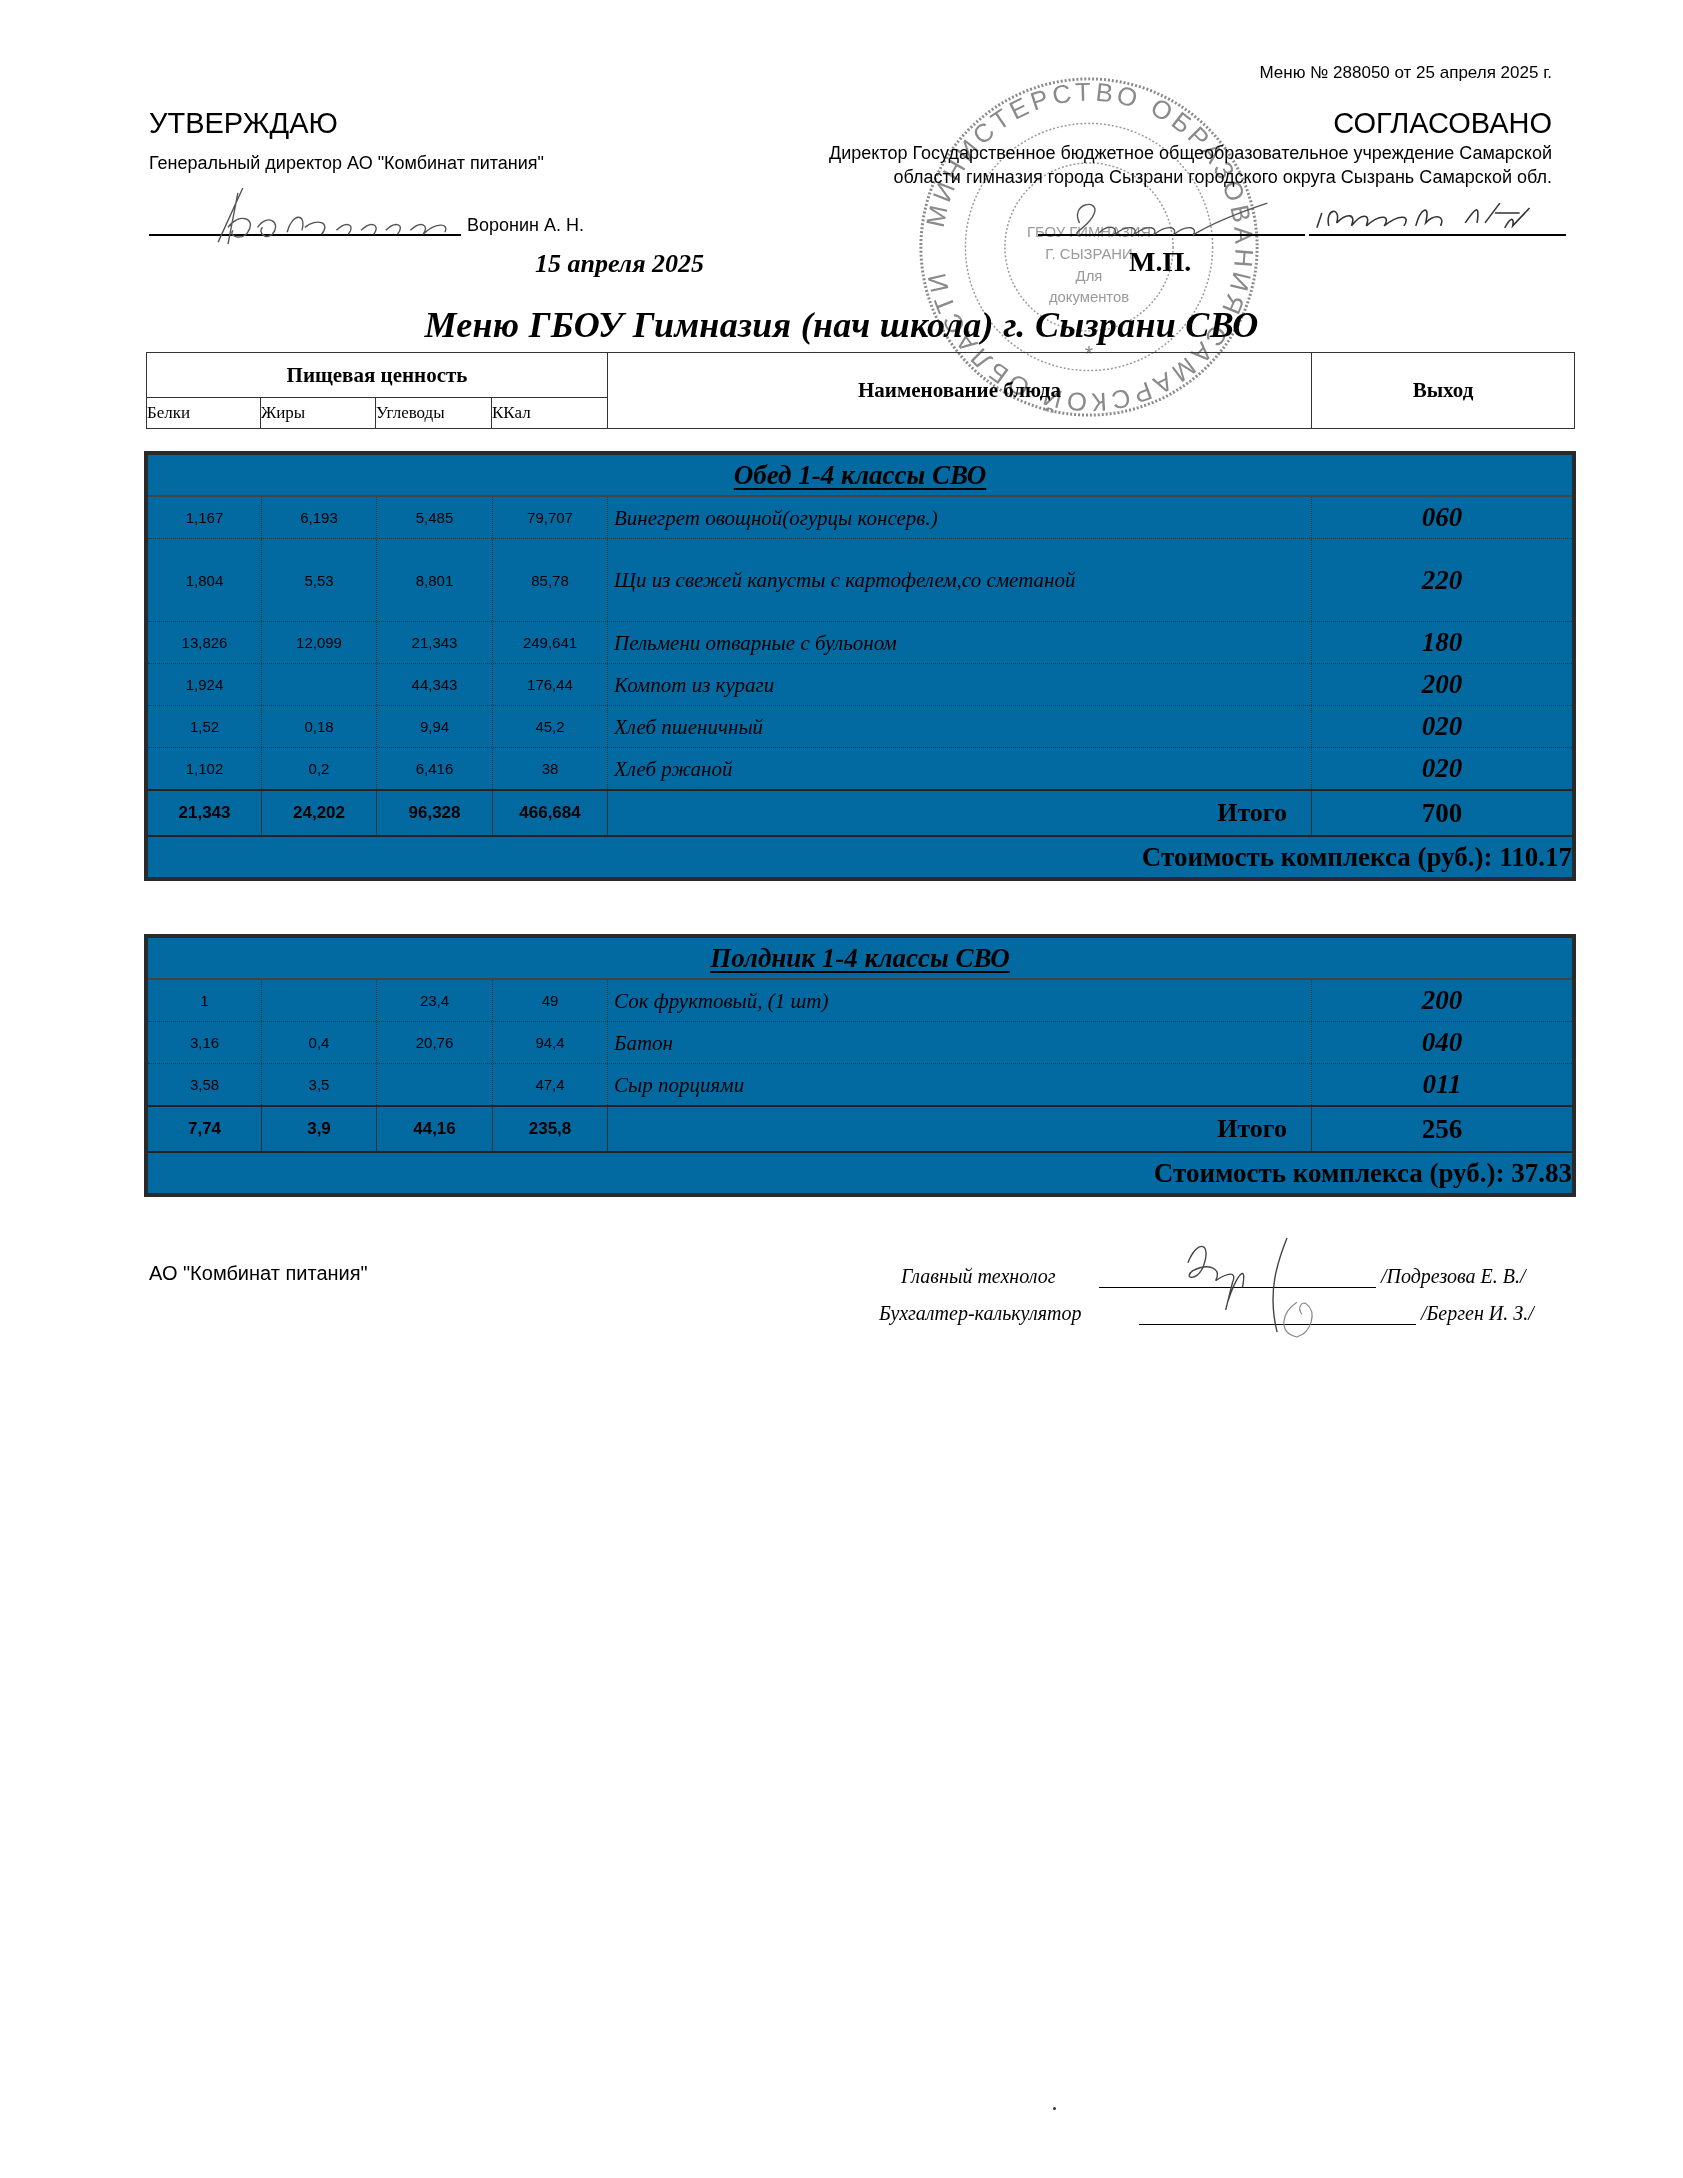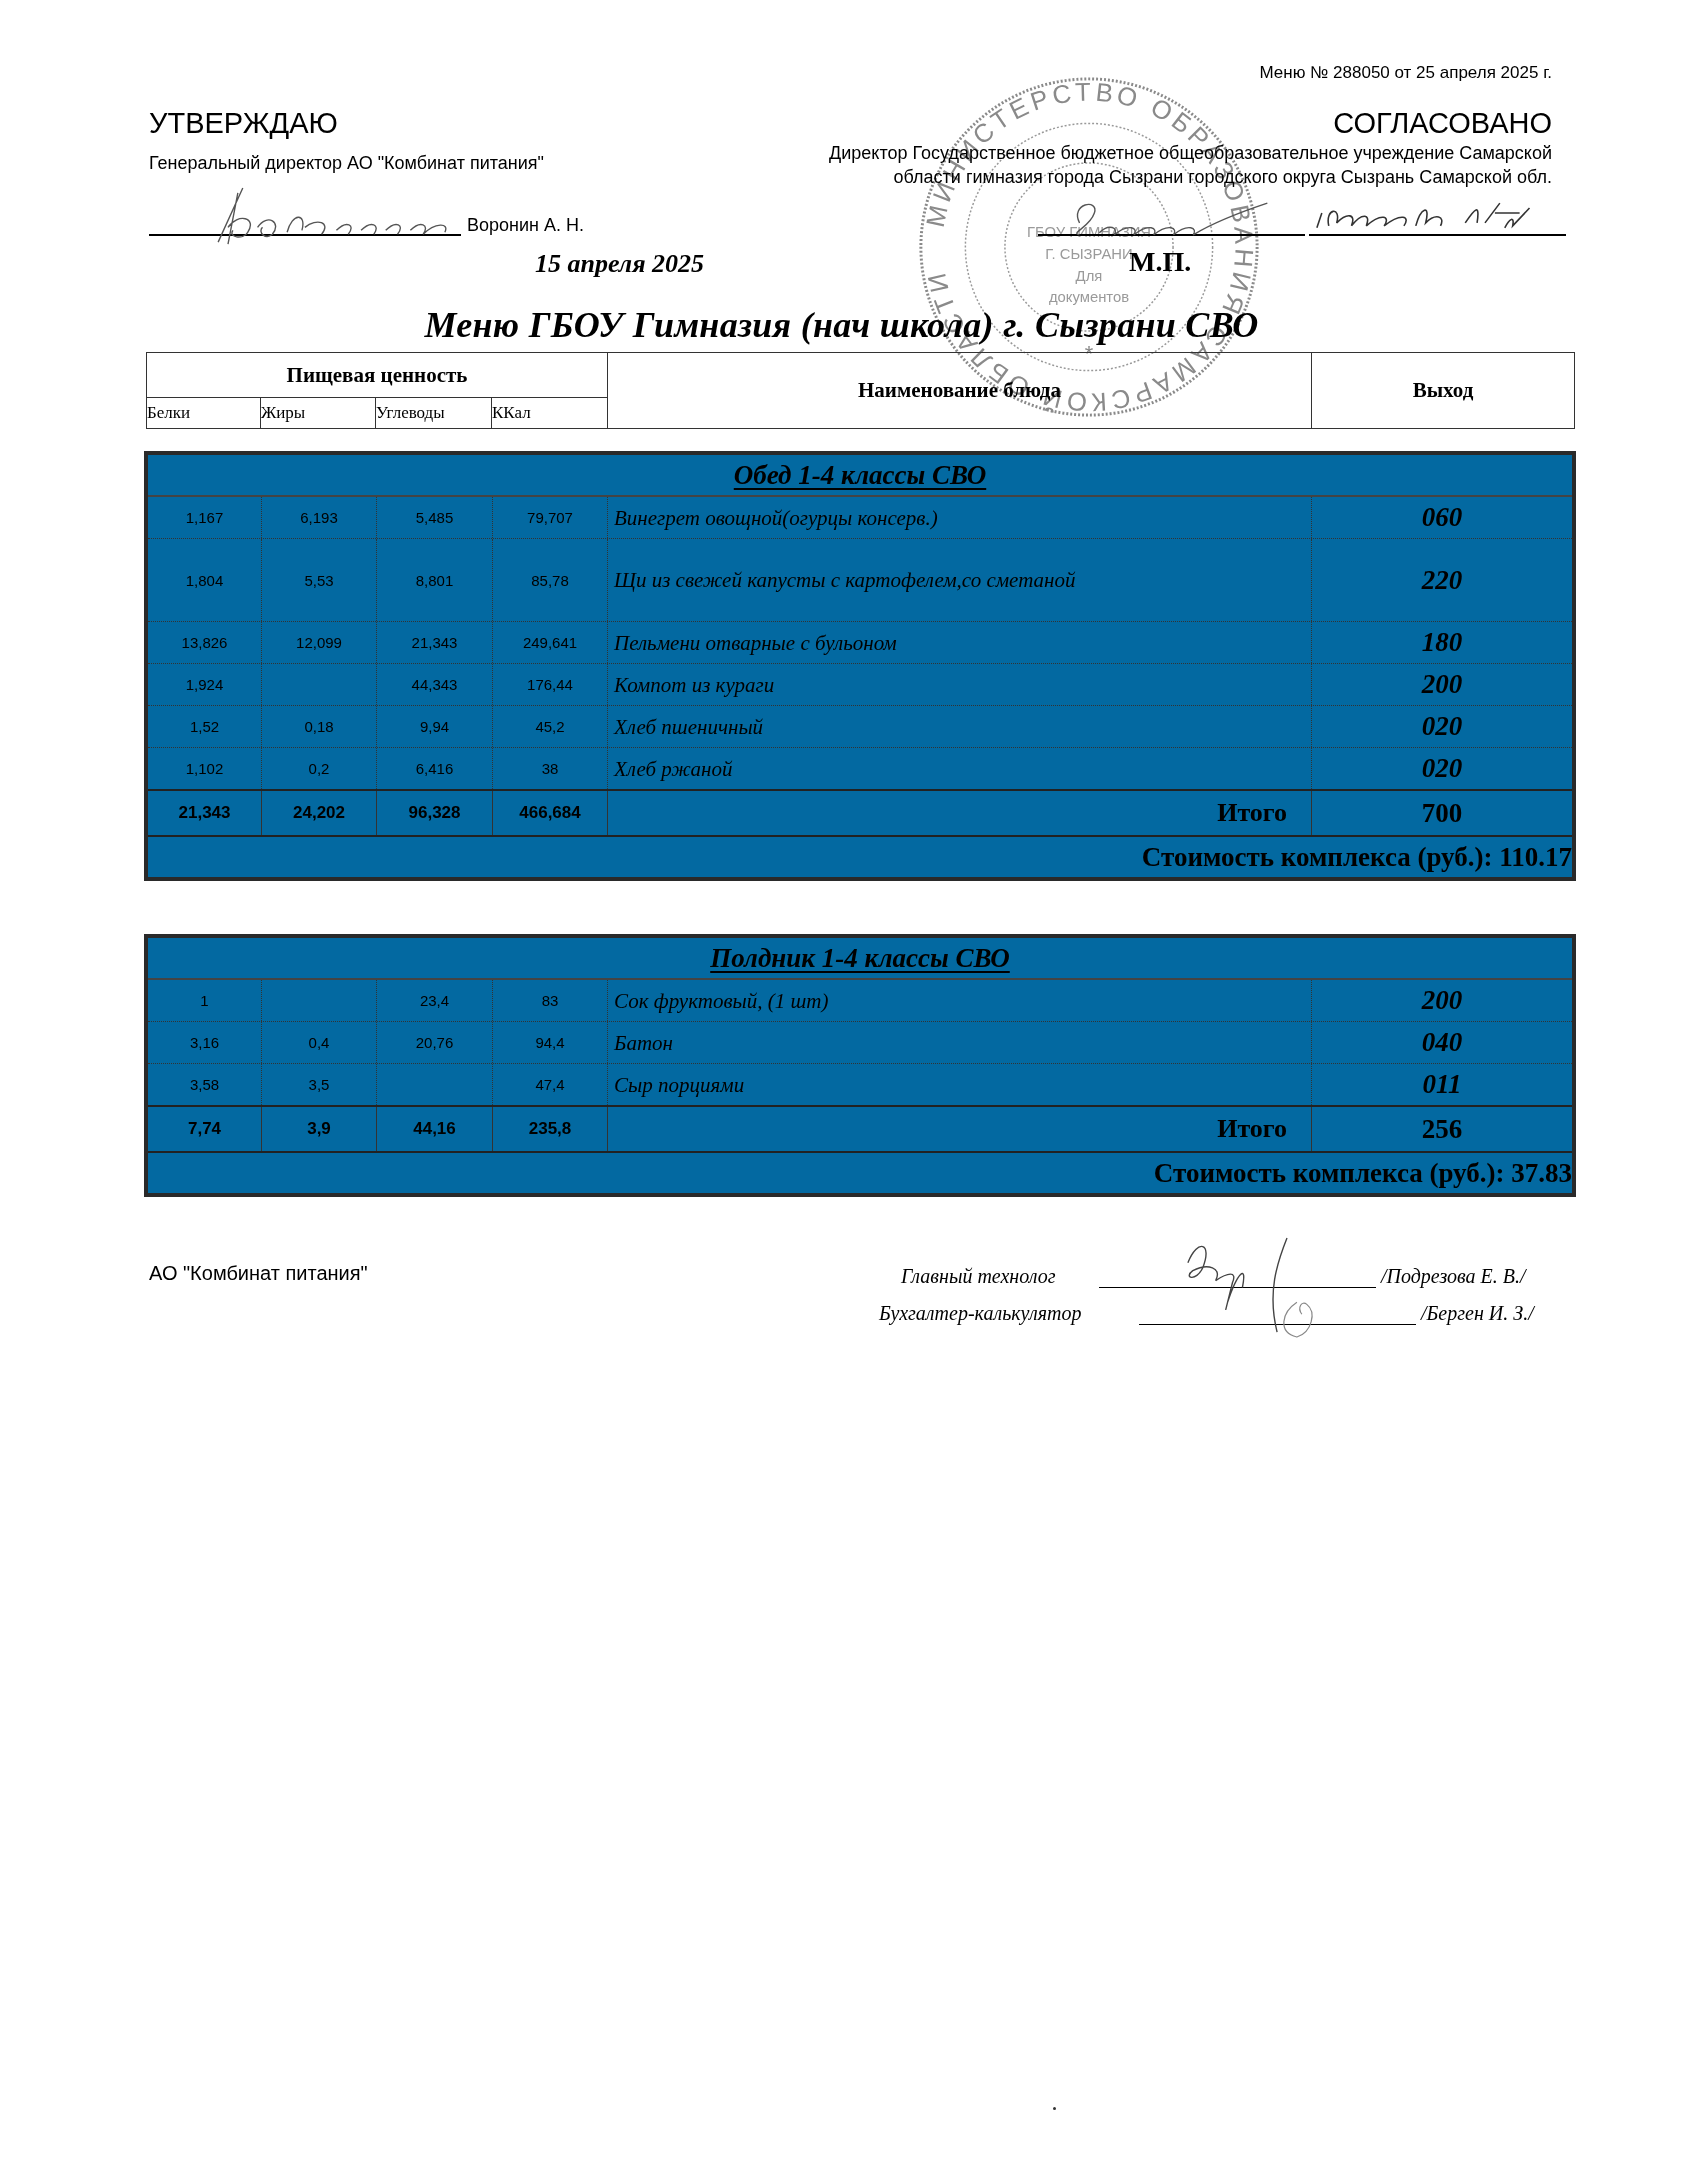--- a/index.html
+++ b/index.html
@@ -196,21 +196,21 @@
   <div class="cost">Стоимость комплекса (руб.): 110.17</div>
 </div>
 
 <div class="abs section sec-snack">
   <div class="sec-title"><span>Полдник 1-4 классы СВО</span></div>
 
   <div class="row h40">
     <div class="c c1">1</div>
     <div class="c c2"></div>
     <div class="c c3">23,4</div>
-    <div class="c c4">83</div>
+    <div class="c c4">49</div>
     <div class="c cn">Сок фруктовый, (1 шт)</div>
     <div class="c co">200</div>
   </div>
   <div class="row h40">
     <div class="c c1">3,16</div>
     <div class="c c2">0,4</div>
     <div class="c c3">20,76</div>
     <div class="c c4">94,4</div>
     <div class="c cn">Батон</div>
     <div class="c co">040</div>

